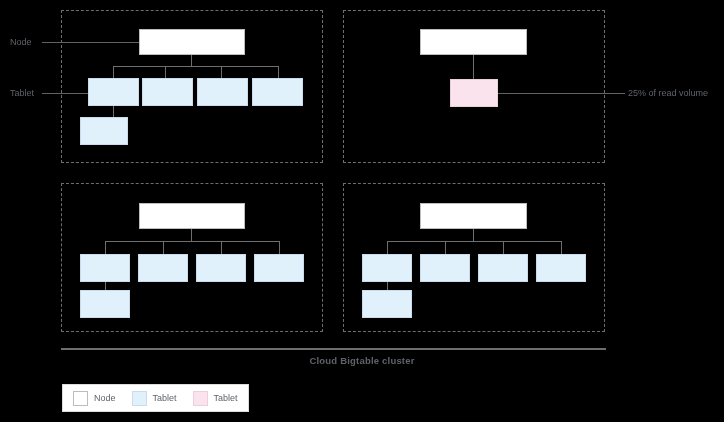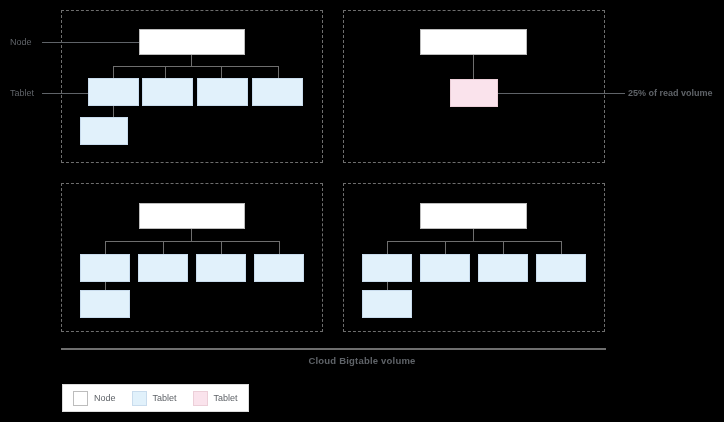--- a/index.html
+++ b/index.html
@@ -123,21 +123,21 @@
   <div class="line v" style="left:113px;top:106px;height:11px;"></div>
   <div class="box tablet-box" style="left:80px;top:117px;width:48px;height:28px;"></div>
 
   <div class="panel tr"></div>
 
   <div class="box node-box" style="left:420px;top:29px;width:107px;height:26px;"></div>
   <div class="line v" style="left:473px;top:55px;height:24px;"></div>
   <div class="box tablet-pink" style="left:450px;top:79px;width:48px;height:28px;"></div>
 
   <div class="lead" style="left:498px;top:93px;width:127px;"></div>
-  <div class="anno-label" style="left:628px;top:89px;font-weight:bold;">25% of read volume</div>
+  <div class="anno-label" style="left:628px;top:89px;">25% of read volume</div>
 
   <div class="panel bl"></div>
 
   <div class="box node-box" style="left:139px;top:203px;width:106px;height:26px;"></div>
   <div class="line v" style="left:191px;top:229px;height:12px;"></div>
   <div class="line h" style="left:105px;top:241px;width:175px;"></div>
   <div class="line v" style="left:105px;top:241px;height:13px;"></div>
   <div class="line v" style="left:163px;top:241px;height:13px;"></div>
   <div class="line v" style="left:221px;top:241px;height:13px;"></div>
   <div class="line v" style="left:279px;top:241px;height:13px;"></div>
@@ -162,21 +162,21 @@
 
   <div class="box tablet-box" style="left:362px;top:254px;width:50px;height:28px;"></div>
   <div class="box tablet-box" style="left:420px;top:254px;width:50px;height:28px;"></div>
   <div class="box tablet-box" style="left:478px;top:254px;width:50px;height:28px;"></div>
   <div class="box tablet-box" style="left:536px;top:254px;width:50px;height:28px;"></div>
 
   <div class="line v" style="left:387px;top:282px;height:8px;"></div>
   <div class="box tablet-box" style="left:362px;top:290px;width:50px;height:28px;"></div>
 
   <div class="cluster-rule"></div>
-  <div class="cluster-label">Cloud Bigtable volume</div>
+  <div class="cluster-label">Cloud Bigtable cluster</div>
 
   <div class="legend">
     <div class="legend-item">
       <span class="swatch node"></span>
       <span class="legend-text">Node</span>
     </div>
     <div class="legend-item">
       <span class="swatch tablet"></span>
       <span class="legend-text">Tablet</span>
     </div>

